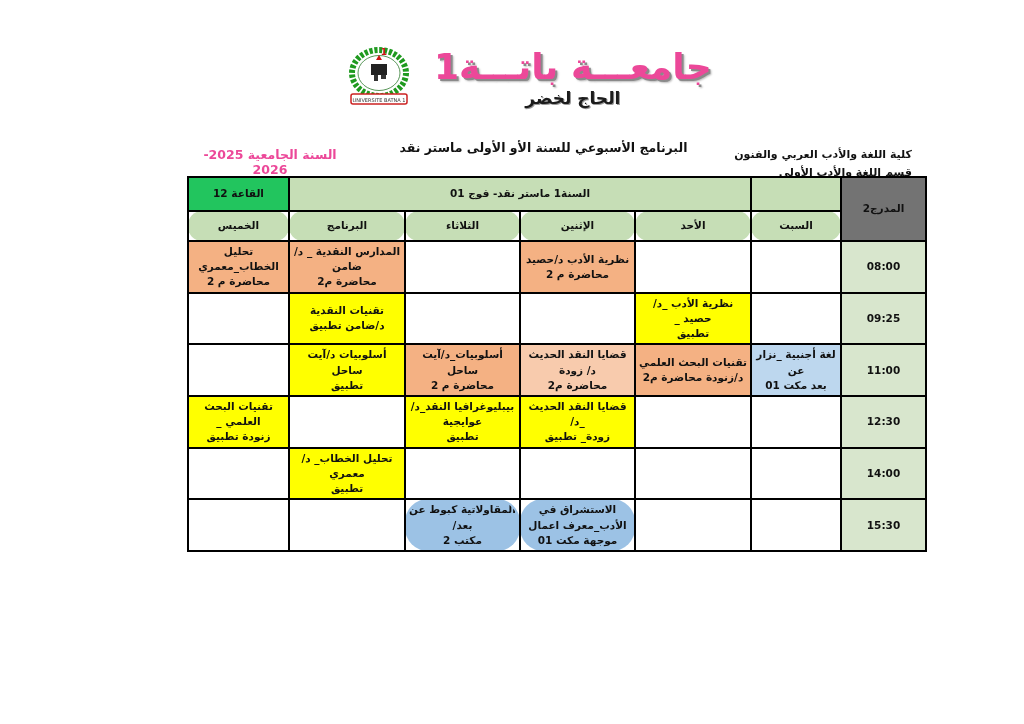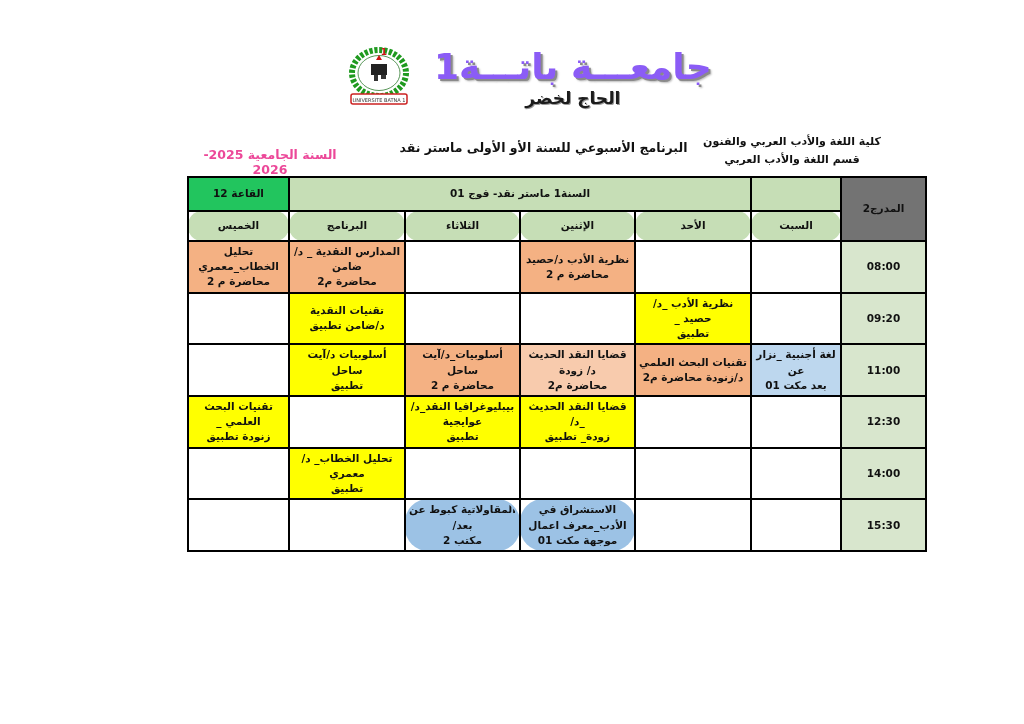--- a/index.html
+++ b/index.html
@@ -14,36 +14,36 @@
 
   
   .banner {
     position:absolute; left:340px; top:46px;
     display:flex; align-items:center; gap:16px;
     direction:rtl;
   }
   .uni-logo { width:78px; height:64px; flex:0 0 auto; }
   .uni-titles { text-align:center; direction:rtl; }
   .uni-title {
-    font-size:36px; font-weight:bold; color:#8b5cf6;
+    font-size:36px; font-weight:bold; color:#ec4899;
     letter-spacing:1px;
     text-shadow:2px 2px 0 #8a8a8a, 3px 3px 2px #bdbdbd;
     line-height:1.05;
     white-space:nowrap;
   }
   .uni-subtitle {
     font-size:17px; font-weight:bold; color:#1c1c1c;
     text-shadow:1px 1px 0 #9a9a9a;
     margin-top:2px;
   }
 
   
   .meta-faculty {
-    position:absolute; left:672px; top:133px; width:240px;
-    direction:rtl; text-align:center;
+    position:absolute; left:672px; top:146px; width:240px;
+    direction:rtl; text-align:right;
     font-size:11px; font-weight:bold; color:#111; line-height:1.6;
   }
   .meta-program {
     position:absolute; left:396px; top:140px; width:295px;
     direction:rtl; text-align:center;
     font-size:12.5px; font-weight:bold; color:#111;
   }
   .meta-year {
     position:absolute; left:190px; top:147px; width:160px;
     direction:rtl; text-align:center;
@@ -104,21 +104,21 @@
       <rect x="34" y="29" width="4" height="6" fill="#333333"></rect>
       <rect x="41" y="29" width="5" height="4" fill="#333333"></rect>
       <path d="M36 14 l3 -5 l3 5 z" fill="#cc1414"></path>
       <rect x="11" y="48" width="56" height="10" rx="2" fill="#ffffff" stroke="#cc2222" stroke-width="1.5"></rect>
       <text x="39" y="55.5" font-size="5" text-anchor="middle" fill="#333333">UNIVERSITE BATNA 1</text>
     </svg>
   </div>
 
   <div class="meta-faculty">
     <div>كلية اللغة والأدب العربي والفنون</div>
-    <div>قسم اللغة والأدب العربي</div>
+    <div>قسم اللغة والأدب الأولى</div>
   </div>
   <div class="meta-program">البرنامج الأسبوعي للسنة الأو الأولى ماستر نقد</div>
   <div class="meta-year">السنة الجامعية 2025-2026</div>
 
   <table class="timetable">
     <colgroup>
       <col style="width:85px">
         <col style="width:90px">
         <col style="width:116px">
       <col style="width:115px">
@@ -148,21 +148,21 @@
         <td class="empty"></td>
         <td class="orange">نظرية الأدب د/حصيد
 محاضرة م 2</td>
         <td class="empty"></td>
         <td class="orange">المدارس النقدية _ د/ضامن
 محاضرة م2</td>
         <td class="orange">تحليل الخطاب_معمري
 محاضرة م 2</td>
       </tr>
       <tr class="slot">
-        <td class="time">09:20</td>
+        <td class="time">09:25</td>
         <td class="empty"></td>
         <td class="yellow">نظرية الأدب _د/ حصيد _
 تطبيق</td>
         <td class="empty"></td>
         <td class="empty"></td>
         <td class="yellow">تقنيات النقدية
 د/ضامن تطبيق</td>
         <td class="empty"></td>
       </tr>
       <tr class="slot">

